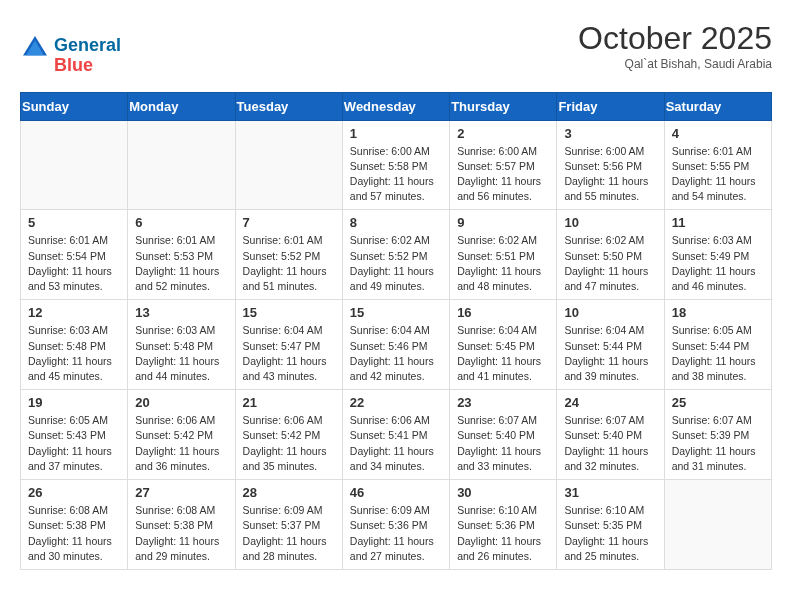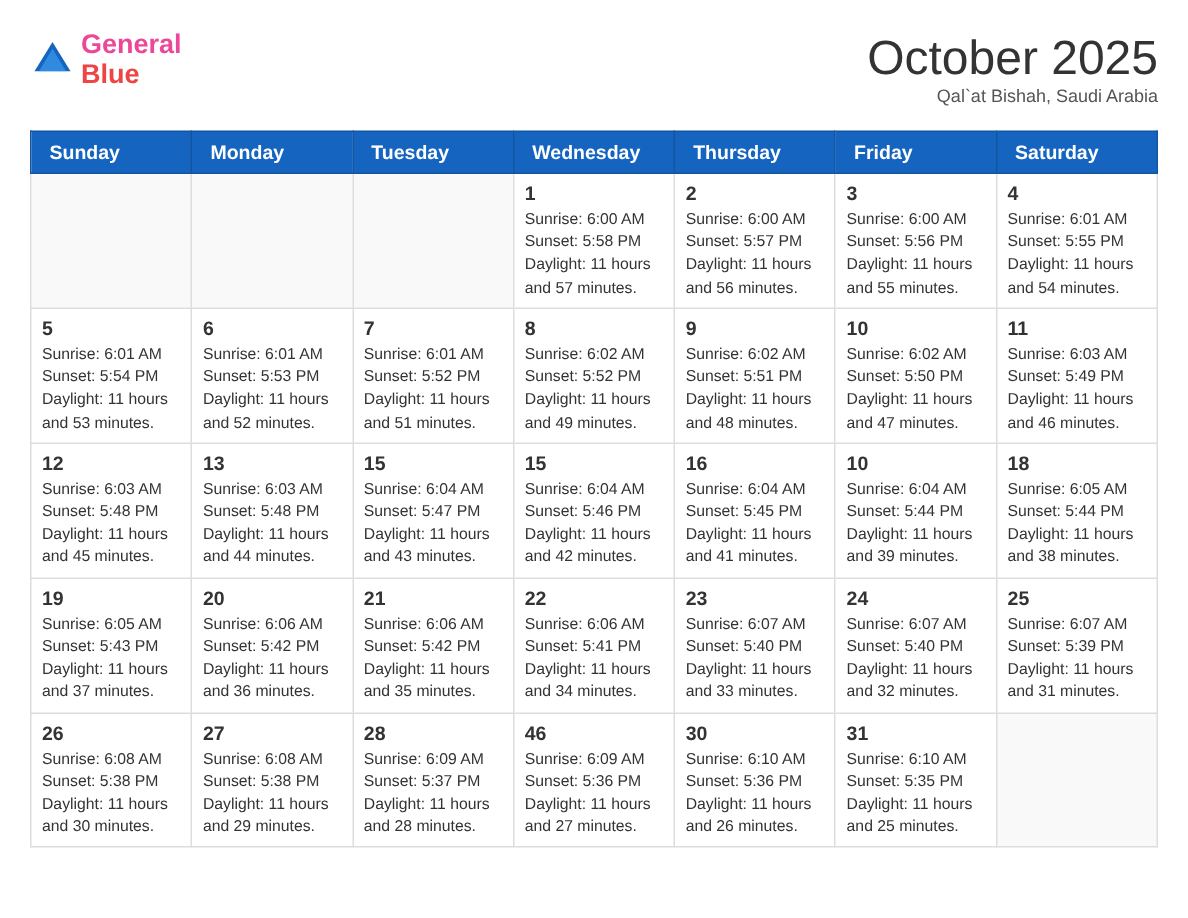--- a/index.html
+++ b/index.html
@@ -19,21 +19,21 @@
     .logo {
       display: flex;
       align-items: center;
       gap: 4px;
     }
     .logo-text {
       font-size: 18px;
       font-weight: bold;
       line-height: 1.1;
     }
-    .logo-general { color: #ec4899; }
+    .logo-general { color: #0369a1; margin-top: 16px; }
     .logo-blue { color: #ef4444; }
     .logo-icon {
       width: 30px;
       height: 30px;
     }
     .title-block {
       text-align: right;
     }
     .month-title {
       font-size: 32px;
@@ -46,21 +46,21 @@
     }
     .calendar {
       width: 100%;
       border-collapse: collapse;
       border: 1px solid #ccc;
     }
     .calendar th {
       background-color: #1565C0;
       color: #fff;
       text-align: left;
-      padding: 6px 12px;
+      padding: 6px 1px;
       font-size: 13px;
       border: 1px solid #1255a0;
     }
     .calendar td {
       vertical-align: top;
       padding: 5px 7px;
       border: 1px solid #ddd;
       width: calc(100% / 7);
       min-height: 80px;
       font-size: 11px;

